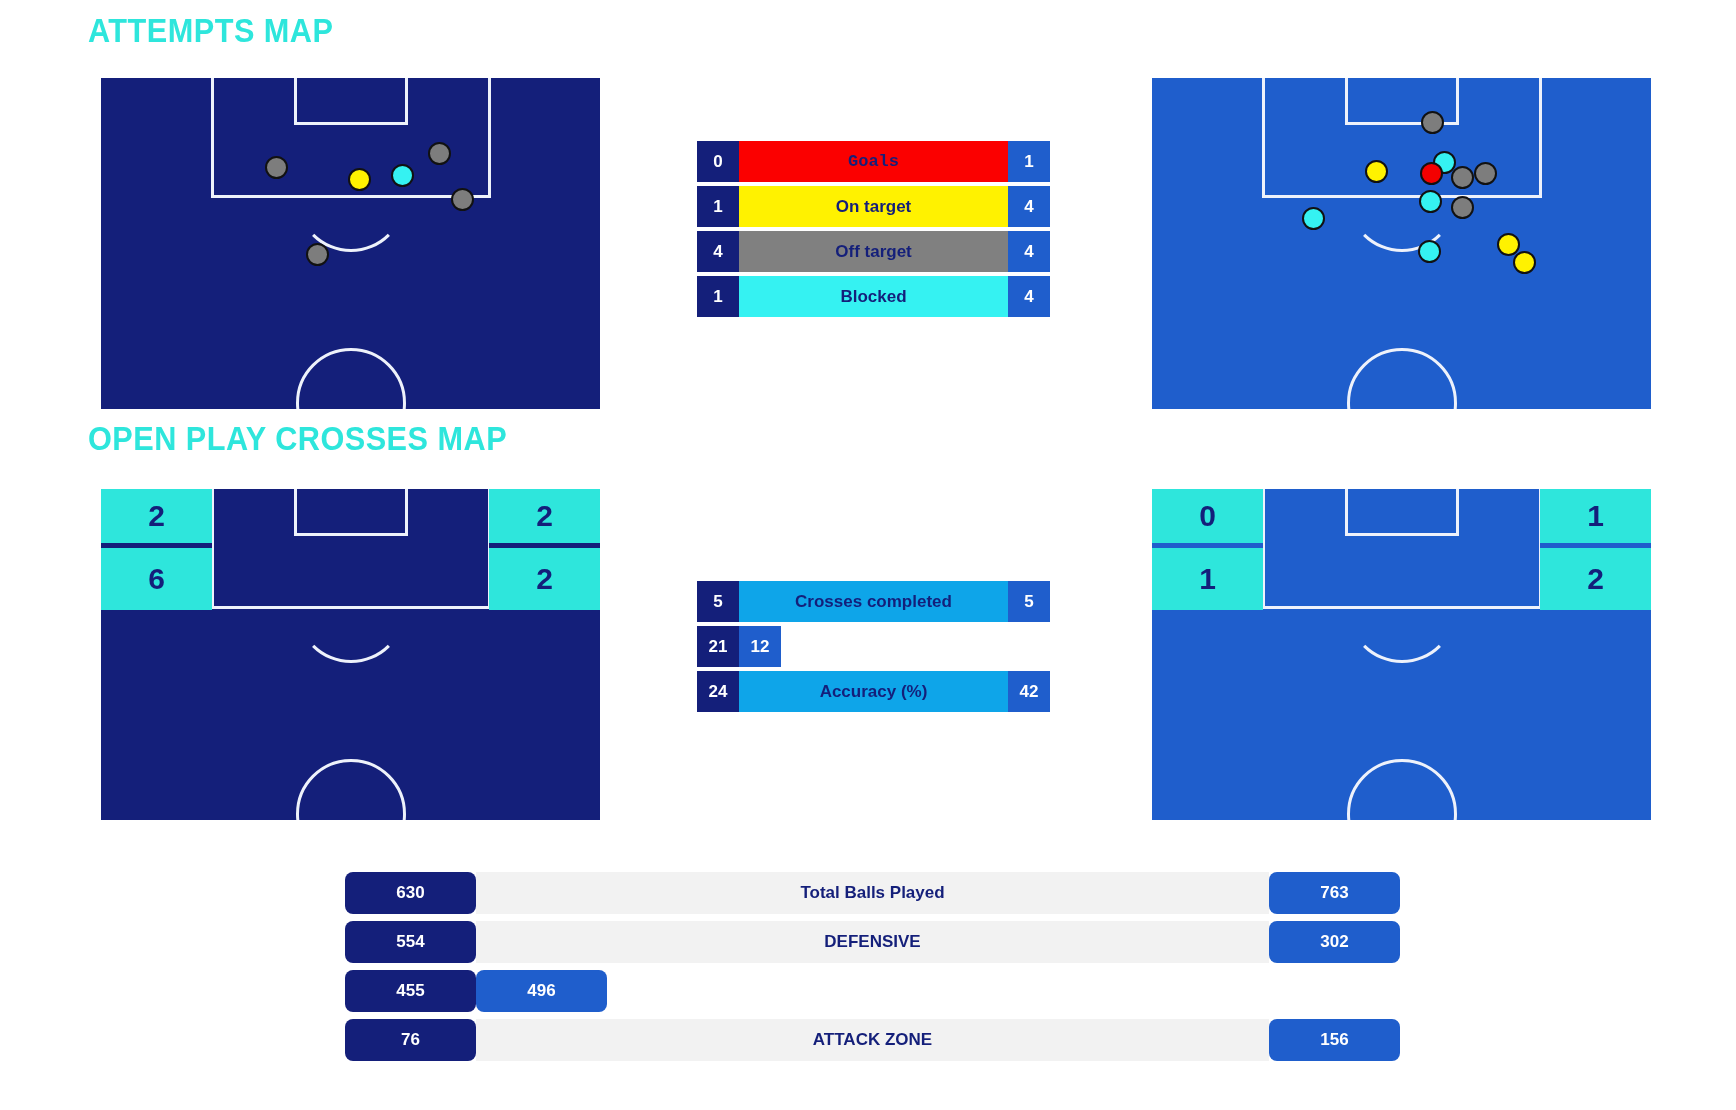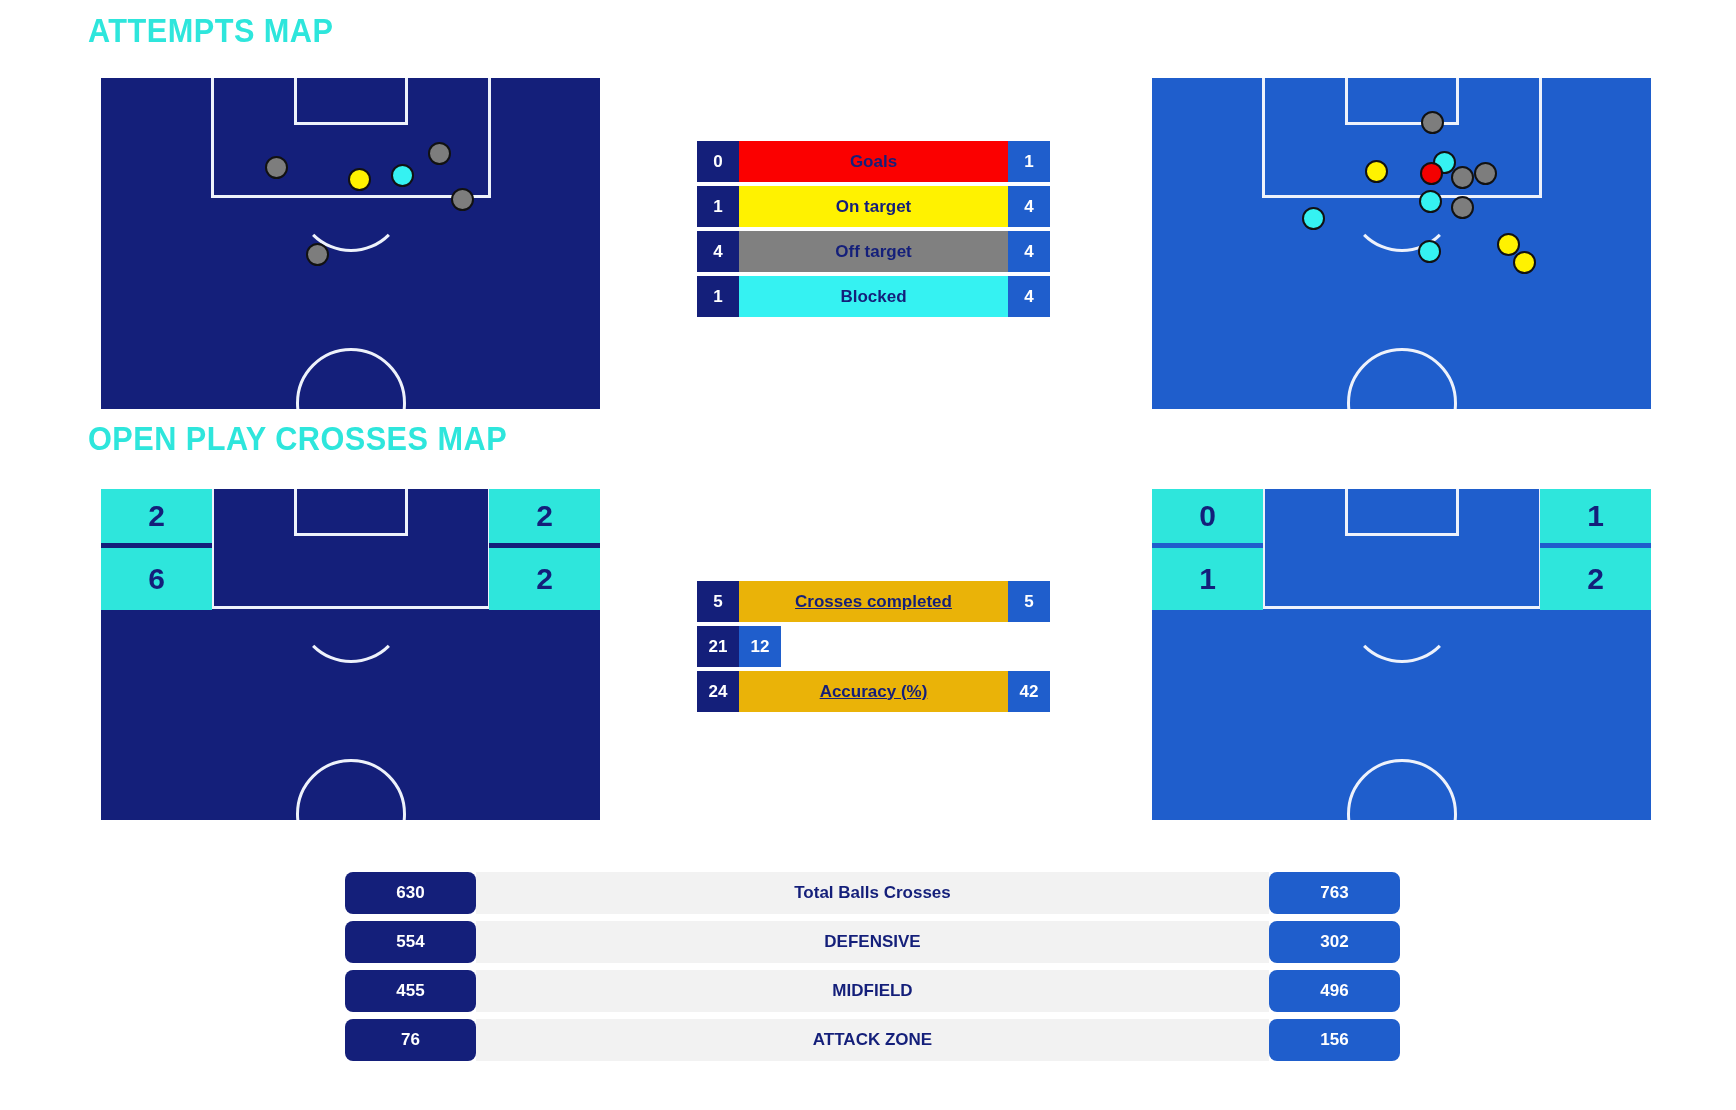--- a/index.html
+++ b/index.html
@@ -111,25 +111,25 @@
   .cell-right { background: #1f5ecc; }
   .cell-mid {
     flex: 1 1 auto;
     display: flex;
     align-items: center;
     justify-content: center;
     color: #141f7a;
     font-size: 17px;
     font-weight: bold;
   }
-  .mid-red    { background: #fb0000; }
+  .mid-red    { background: #fb0000; font-family: Liberation Mono, monospace; }
   .mid-yellow { background: #fff200; }
   .mid-gray   { background: #808080; }
   .mid-cyan   { background: #35f2f2; }
-  .mid-light  { background: #eab308; text-decoration: underline; }
+  .mid-light  { background: #0ea5e9; }
 
   
   #attempts-table { left: 697px; top: 141px; width: 353px; }
   #crosses-table  { left: 697px; top: 581px; width: 353px; }
 
   
   #balls-table {
     position: absolute;
     left: 345px;
     top: 872px;
@@ -252,31 +252,30 @@
   <div class="stat-row">
     <div class="cell-left">24</div>
     <div class="cell-mid mid-light">Accuracy (%)</div>
     <div class="cell-right">42</div>
   </div>
 </div>
 
 <div class="stat-table" id="balls-table">
   <div class="stat-row">
     <div class="cell-left">630</div>
-    <div class="cell-mid">Total Balls Crosses</div>
+    <div class="cell-mid">Total Balls Played</div>
     <div class="cell-right">763</div>
   </div>
   <div class="stat-row">
     <div class="cell-left">554</div>
     <div class="cell-mid">DEFENSIVE</div>
     <div class="cell-right">302</div>
   </div>
   <div class="stat-row">
     <div class="cell-left">455</div>
-    <div class="cell-mid">MIDFIELD</div>
     <div class="cell-right">496</div>
   </div>
   <div class="stat-row">
     <div class="cell-left">76</div>
     <div class="cell-mid">ATTACK ZONE</div>
     <div class="cell-right">156</div>
   </div>
 </div>
 
 </body></html>

